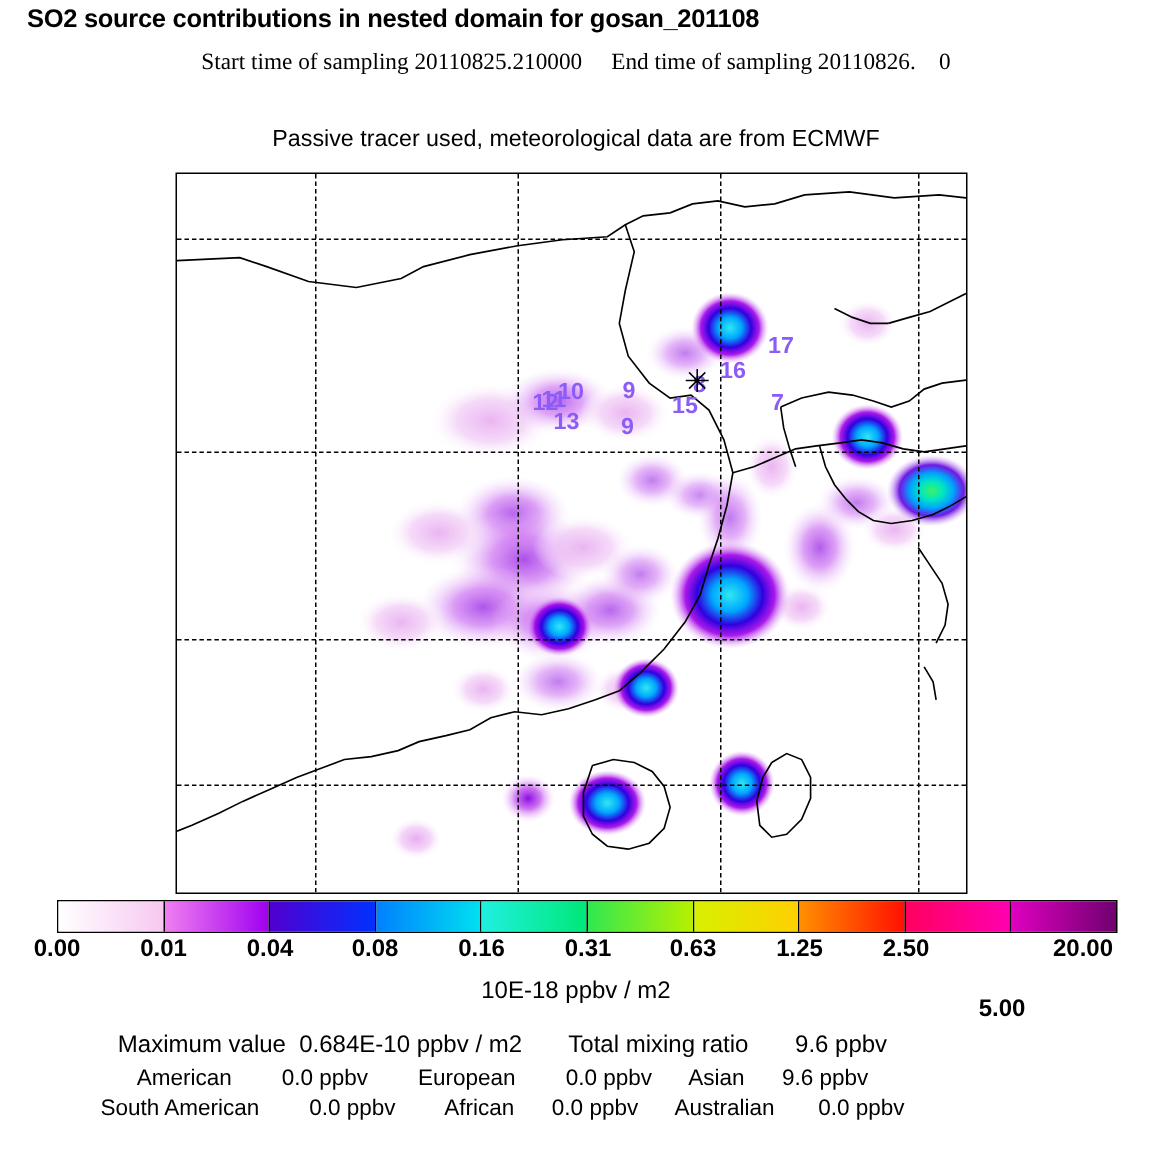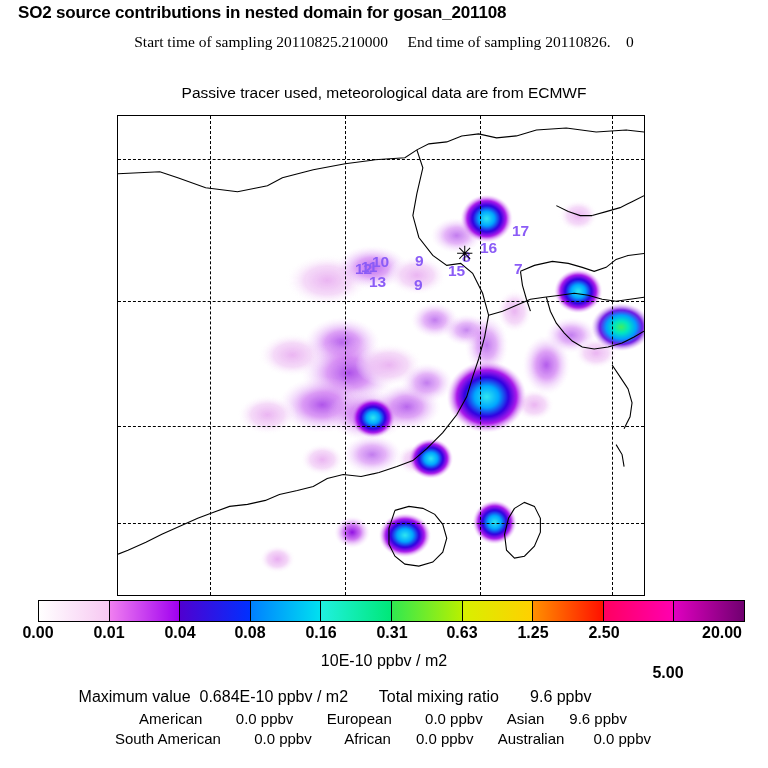--- a/index.html
+++ b/index.html
@@ -75,21 +75,21 @@
   }
   #cbar-unit{
     position:absolute;left:0;top:652px;width:768px;
     text-align:center;font-size:16px;
   }
 
   
   #footer{position:absolute;left:0;top:688px;width:768px;}
   .frow{width:670px;text-align:center;white-space:pre;}
   #frow1{font-size:16px;margin-bottom:4px;}
-  #frow2,#frow3{font-size:15px;margin-bottom:3px;padding-left:48px;}
+  #frow2,#frow3{font-size:15px;margin-bottom:3px;}
 </style>
 </head>
 <body>
 
 <div id="page">
 
   <div class="hdr" id="title">SO2 source contributions in nested domain for gosan_201108</div>
   <div class="hdr sub" id="sub1">Start time of sampling 20110825.210000     End time of sampling 20110826.    0</div>
   <div class="hdr sub" id="sub3">Passive tracer used, meteorological data are from ECMWF</div>
 
@@ -243,21 +243,21 @@
     <span class="ctick" style="left:250px;">0.08</span>
     <span class="ctick" style="left:321px;">0.16</span>
     <span class="ctick" style="left:392px;">0.31</span>
     <span class="ctick" style="left:462px;">0.63</span>
     <span class="ctick" style="left:533px;">1.25</span>
     <span class="ctick" style="left:604px;">2.50</span>
     <span class="ctick" style="left:668px;margin-top:40px;">5.00</span>
     <span class="ctick" style="left:722px;">20.00</span>
   </div>
 
-  <div id="cbar-unit">10E-10 ppbv / m2</div>
+  <div id="cbar-unit">10E-18 ppbv / m2</div>
 
   <div id="footer">
     <div class="frow" id="frow1">Maximum value  0.684E-10 ppbv / m2       Total mixing ratio       9.6 ppbv</div>
     <div class="frow" id="frow2">American        0.0 ppbv        European        0.0 ppbv      Asian      9.6 ppbv</div>
     <div class="frow" id="frow3">South American        0.0 ppbv        African      0.0 ppbv      Australian       0.0 ppbv</div>
   </div>
 
 </div>
 
 </body></html>

